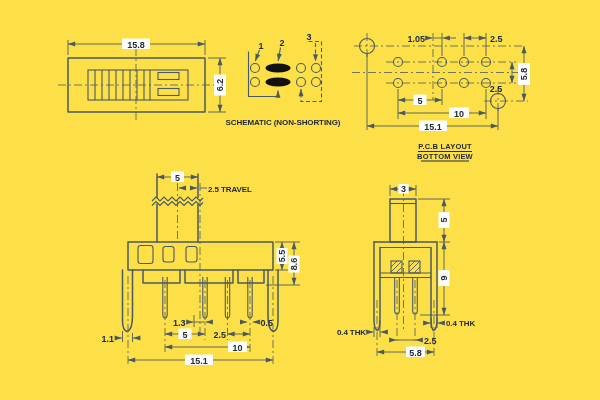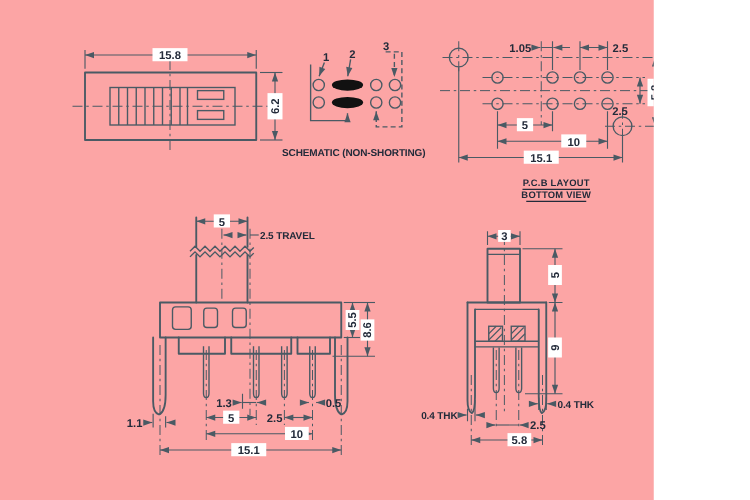--- a/index.html
+++ b/index.html
@@ -1,16 +1,16 @@
 <!DOCTYPE html>
 <html><head>
 <meta charset="utf-8">
 <style>
   html,body{margin:0;padding:0;background:#ffffff;}
-  .stage{width:523px;height:400px;position:relative;background:#fca5a5;overflow:hidden;}
+  .stage{width:600px;height:400px;position:relative;background:#fde047;overflow:hidden;}
   svg{display:block;}
   svg text{fill:#232b3a;font-family:"Liberation Sans",sans-serif;font-weight:bold;font-size:9px;}
   svg text.rot{font-size:9px;}
   svg text.cap{font-size:8px;letter-spacing:-0.1px;}
   svg text.small{font-size:7.5px;letter-spacing:0.2px;}
   .o{stroke:#4a5a64;stroke-width:1.5;fill:none;stroke-linejoin:round;stroke-linecap:round;}
   .t{stroke:#4a5a64;stroke-width:1.1;fill:none;}
   .d{stroke:#4a5a64;stroke-width:0.9;fill:none;}
   .cl{stroke:#4a5a64;stroke-width:0.8;fill:none;stroke-dasharray:8 3 2 3;}
   .dsh{stroke:#4a5a64;stroke-width:1.1;fill:none;stroke-dasharray:4 2.5;}

